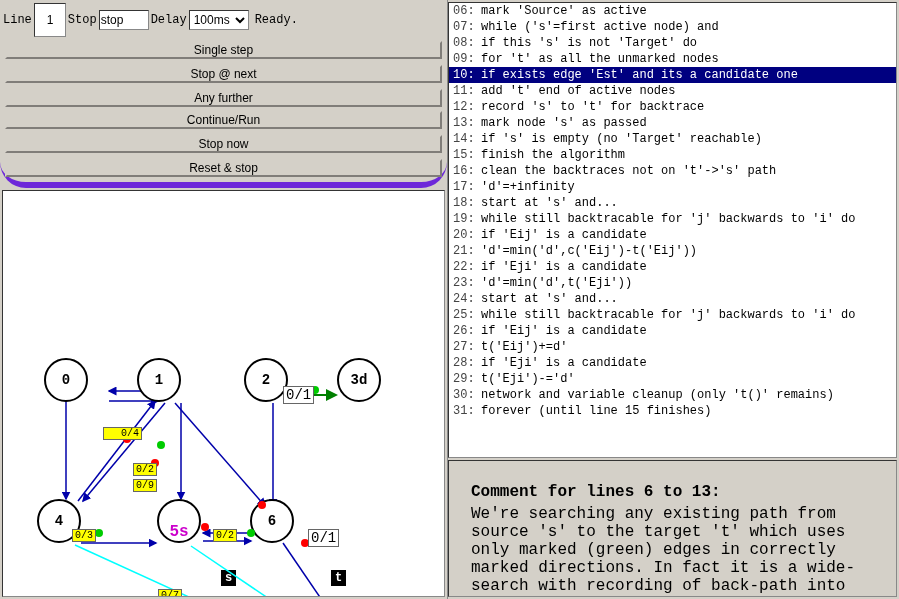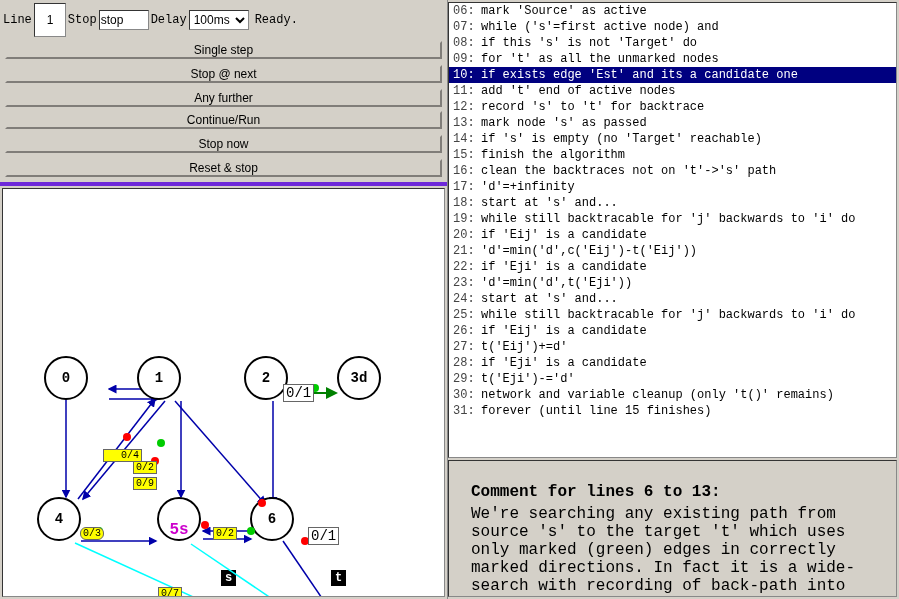--- a/index.html
+++ b/index.html
@@ -2,21 +2,21 @@
 <html><head>
   <meta charset="utf-8">
   <style>
     * { box-sizing: border-box; margin: 0; padding: 0; }
     body { font-family: 'Courier New', monospace; font-size: 12px; background: #d4d0c8; width: 899px; height: 599px; overflow: hidden; }
     
     .main-container { display: flex; width: 899px; height: 599px; }
     
     .left-panel { width: 448px; height: 599px; background: #d4d0c8; border-right: 1px solid #888; display: flex; flex-direction: column; }
     
-    .toolbar { background: #d4d0c8; padding: 3px; border-bottom: 4px solid #6d28d9; }
+    .toolbar { background: #d4d0c8; padding: 3px; border-bottom: 6px solid #6d28d9; border-radius: 26px; }
     
     .toolbar-row { display: flex; align-items: center; margin-bottom: 2px; gap: 2px; }
     
     .label-text { font-size: 12px; }
     
     .line-input { width: 32px; height: 34px; border: 1px inset #888; background: white; font-size: 12px; text-align: left; padding: 12px; }
     
     .stop-input { width: 50px; height: 20px; border: 1px inset #888; background: white; font-size: 12px; padding: 1px; }
     
     .delay-select { width: 60px; height: 20px; border: 1px inset #888; background: white; font-size: 12px; }
@@ -164,24 +164,24 @@
       <div class="node" style="left:154px;top:308px;">
           <span class="node-source">5s</span>
         </div>
       <div class="node" style="left:247px;top:308px;">
           <span>6</span>
         </div>
       <div class="node" style="left:349px;top:458px;">
           <span>7</span>
         </div>
 
-      <div class="edge-label" style="left:100px;top:260px;padding-left:17px;">0/4</div>
+      <div class="edge-label" style="left:100px;top:236px;padding-left:17px;">0/4</div>
       <div class="edge-label" style="left:130px;top:272px;">0/2</div>
       <div class="edge-label" style="left:130px;top:288px;">0/9</div>
-      <div class="edge-label" style="left:77px;top:338px;border-radius:6px;">0/3</div>
+      <div class="edge-label" style="left:69px;top:338px;">0/3</div>
       <div class="edge-label" style="left:210px;top:338px;">0/2</div>
       <div class="edge-label-white" style="left:305px;top:338px;">0/1</div>
       <div class="edge-label-white" style="left:280px;top:195px;">0/1</div>
       <div class="edge-label" style="left:193px;top:415px;">0/5</div>
       <div class="edge-label" style="left:155px;top:398px;">0/7</div>
 
       <div class="dot dot-red" style="left:120px;top:244px;"></div>
       <div class="dot dot-red" style="left:148px;top:268px;"></div>
       <div class="dot dot-red" style="left:198px;top:332px;"></div>
       <div class="dot dot-red" style="left:255px;top:310px;"></div>

